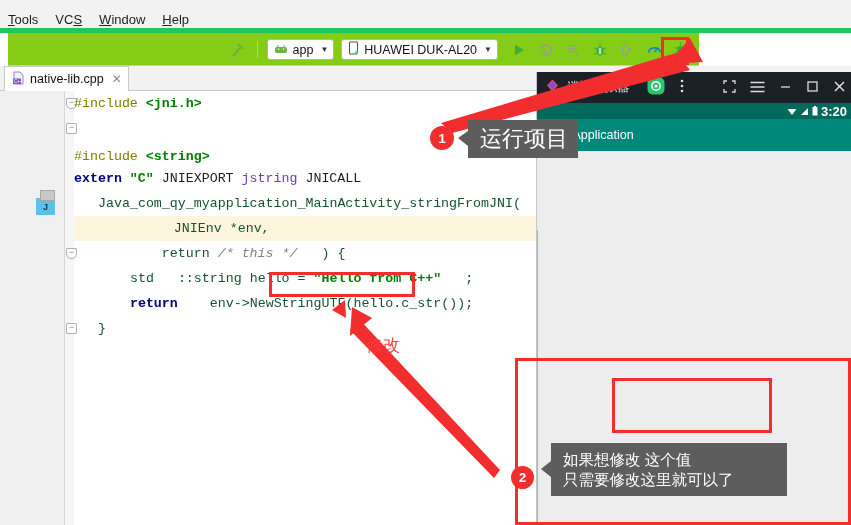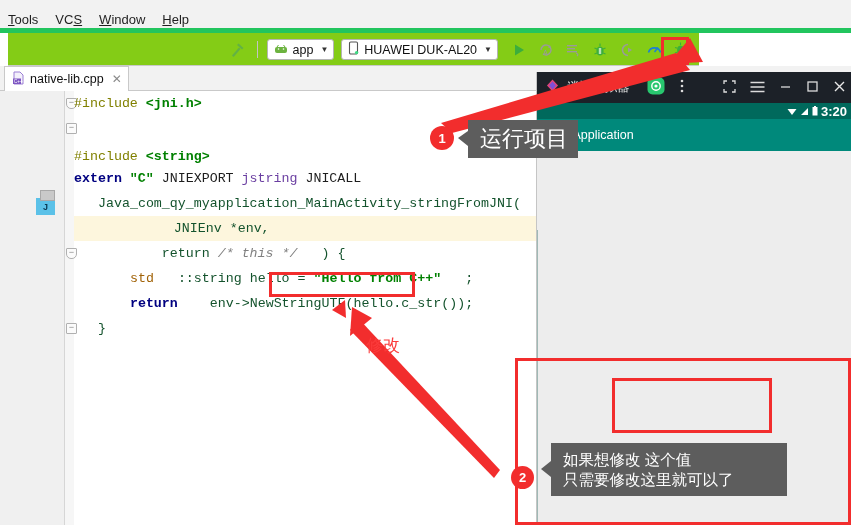--- a/index.html
+++ b/index.html
@@ -72,21 +72,21 @@
     position:absolute; left:0; height:25px; line-height:25px;
     font-size:13.3px; white-space:pre; font-family:"Liberation Mono", monospace;
   }
   .hl-row {
     position:absolute; left:0; width:536px; height:25px; background:#fdf6dd;
   }
   
   .t-pre  { color:#808000; }
   .t-str  { color:#008000; font-weight:bold; }
   .t-kw   { color:#000080; font-weight:bold; }
-  .t-type { color:#a16207; }
+  .t-type { color:#14532d; }
   .t-macro{ color:#1d1d1d; }
   .t-js   { color:#6a3ea1; }
   .t-cmt  { color:#808080; font-style:italic; }
   .t-plain{ color:#14532d;margin-left:24px; }
 
   .fold {
     position:absolute; width:11px; height:11px; border:1px solid #b0b0b0;
     background:#fbfbfb; border-radius:1px; color:#888; font-size:9px;
     line-height:9px; text-align:center;
   }

